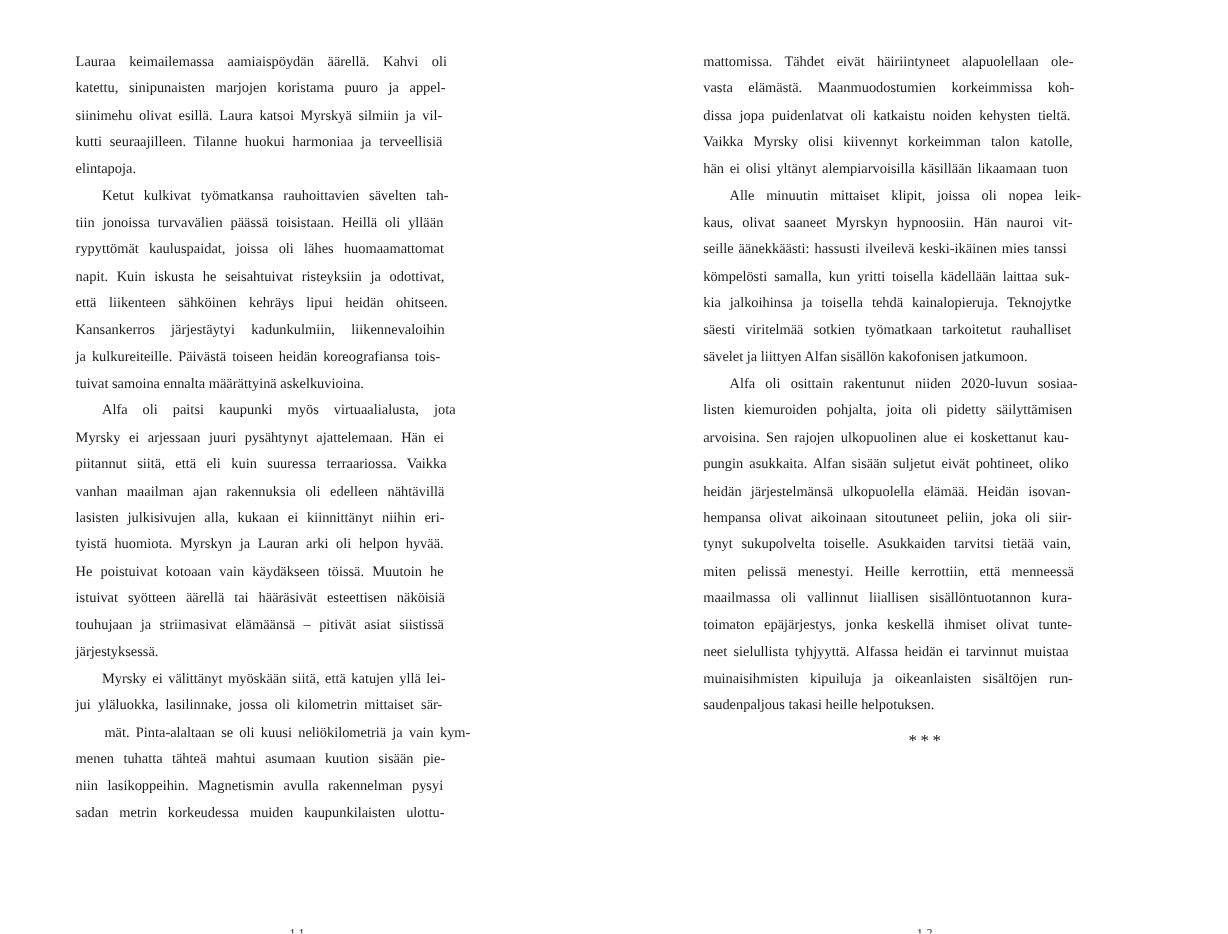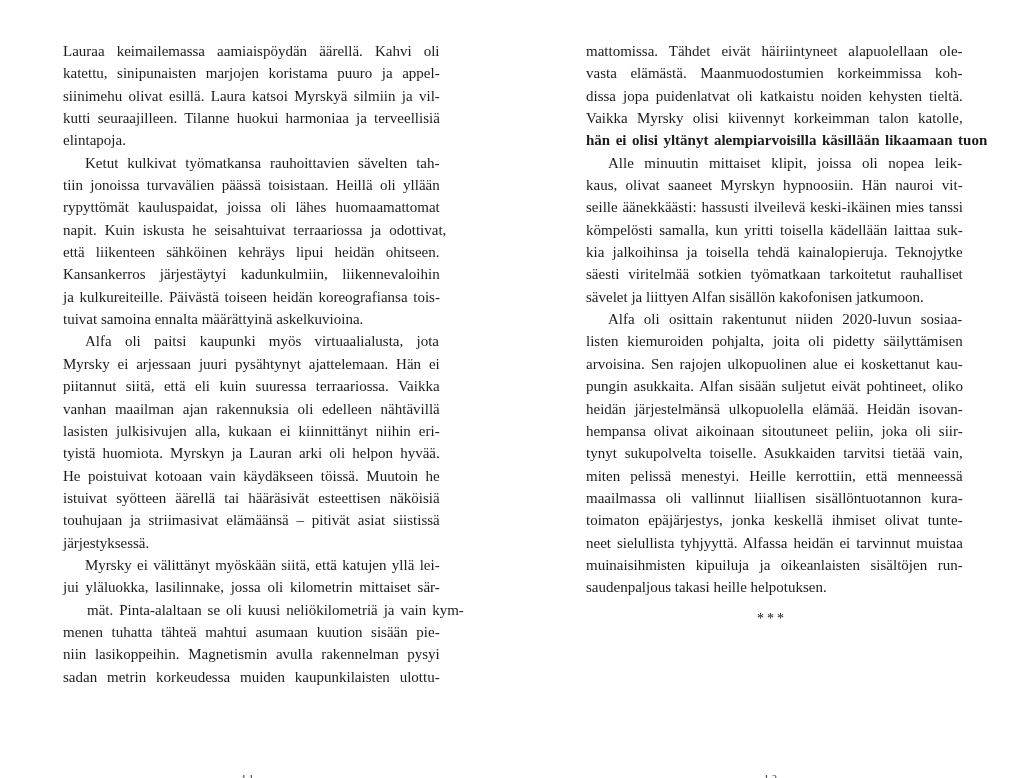--- a/index.html
+++ b/index.html
@@ -22,21 +22,21 @@
     position: absolute;
     top: 40px;
     width: 372px;
   }
   .page-left  .text-column { left: 63px; }
   .page-right .text-column { left: 75px; } 
 
   .line {
     height: 22.35px;
     line-height: 22.35px;
-    font-size: 15px;
+    font-size: 12px;
     white-space: nowrap;
     text-rendering: optimizeLegibility;
   }
   .line.indent { padding-left: 22px; }
   
 
   .separator {
     height: 22px;
     line-height: 22px;
     margin-top: 9px;
@@ -67,21 +67,21 @@
   <section class="page page-left">
     <div class="text-column">
         <div class="line"><span style="word-spacing: 8.33437px;">Lauraa keimailemassa aamiaispöydän äärellä. Kahvi oli</span></div>
         <div class="line"><span style="word-spacing: 5.77344px;">katettu, sinipunaisten marjojen koristama puuro ja appel-</span></div>
         <div class="line"><span style="word-spacing: 2.57812px;">siinimehu olivat esillä. Laura katsoi Myrskyä silmiin ja vil-</span></div>
         <div class="line"><span style="word-spacing: 3.44271px;">kutti seuraajilleen. Tilanne huokui harmoniaa ja terveellisiä</span></div>
         <div class="line last"><span>elintapoja.</span></div>
         <div class="line indent"><span style="word-spacing: 5.15937px;">Ketut kulkivat työmatkansa rauhoittavien sävelten tah-</span></div>
         <div class="line"><span style="word-spacing: 3.59598px;">tiin jonoissa turvavälien päässä toisistaan. Heillä oli yllään</span></div>
         <div class="line"><span style="word-spacing: 5.525px;">rypyttömät kauluspaidat, joissa oli lähes huomaamattomat</span></div>
-        <div class="line"><span style="word-spacing: 4.23661px;">napit. Kuin iskusta he seisahtuivat terraariossa ja odottivat,</span></div>
+        <div class="line"><span style="word-spacing: 4.23661px;">napit. Kuin iskusta he seisahtuivat risteyksiin ja odottivat,</span></div>
         <div class="line"><span style="word-spacing: 7.41667px;">että liikenteen sähköinen kehräys lipui heidän ohitseen.</span></div>
         <div class="line"><span style="word-spacing: 10.5833px;">Kansankerros järjestäytyi kadunkulmiin, liikennevaloihin</span></div>
         <div class="line"><span style="word-spacing: 1.9401px;">ja kulkureiteille. Päivästä toiseen heidän koreografiansa tois-</span></div>
         <div class="line last"><span>tuivat samoina ennalta määrättyinä askelkuvioina.</span></div>
         <div class="line indent"><span style="word-spacing: 9.4974px;">Alfa oli paitsi kaupunki myös virtuaalialusta, jota</span></div>
         <div class="line"><span style="word-spacing: 4.0692px;">Myrsky ei arjessaan juuri pysähtynyt ajattelemaan. Hän ei</span></div>
         <div class="line"><span style="word-spacing: 5.68973px;">piitannut siitä, että eli kuin suuressa terraariossa. Vaikka</span></div>
         <div class="line"><span style="word-spacing: 4.89062px;">vanhan maailman ajan rakennuksia oli edelleen nähtävillä</span></div>
         <div class="line"><span style="word-spacing: 4.29911px;">lasisten julkisivujen alla, kukaan ei kiinnittänyt niihin eri-</span></div>
         <div class="line"><span style="word-spacing: 3.35156px;">tyistä huomiota. Myrskyn ja Lauran arki oli helpon hyvää.</span></div>
@@ -98,21 +98,21 @@
       </div>
     <div class="page-number">11</div>
   </section>
 
   <section class="page page-right">
     <div class="text-column">
         <div class="line"><span style="word-spacing: 7.23438px;">mattomissa. Tähdet eivät häiriintyneet alapuolellaan ole-</span></div>
         <div class="line"><span style="word-spacing: 9.88672px;">vasta elämästä. Maanmuodostumien korkeimmissa koh-</span></div>
         <div class="line"><span style="word-spacing: 3.2433px;">dissa jopa puidenlatvat oli katkaistu noiden kehysten tieltä.</span></div>
         <div class="line"><span style="word-spacing: 5.49219px;">Vaikka Myrsky olisi kiivennyt korkeimman talon katolle,</span></div>
-        <div class="line"><span style="word-spacing: 1.77679px; font-weight: bold;">hän ei olisi yltänyt alempiarvoisilla käsillään likaamaan tuon</span></div>
+        <div class="line"><span style="word-spacing: 1.77679px;">hän ei olisi yltänyt alempiarvoisilla käsillään likaamaan tuon</span></div>
         <div class="line indent"><span style="word-spacing: 6.78795px; text-align: right;">Alle minuutin mittaiset klipit, joissa oli nopea leik-</span></div>
         <div class="line"><span style="word-spacing: 4.59152px;">kaus, olivat saaneet Myrskyn hypnoosiin. Hän nauroi vit-</span></div>
         <div class="line"><span style="word-spacing: 1.04688px;">seille äänekkäästi: hassusti ilveilevä keski-ikäinen mies tanssi</span></div>
         <div class="line"><span style="word-spacing: 2.77455px;">kömpelösti samalla, kun yritti toisella kädellään laittaa suk-</span></div>
         <div class="line"><span style="word-spacing: 4.48438px;">kia jalkoihinsa ja toisella tehdä kainalopieruja. Teknojytke</span></div>
         <div class="line"><span style="word-spacing: 5.28437px;">säesti viritelmää sotkien työmatkaan tarkoitetut rauhalliset</span></div>
         <div class="line last"><span>sävelet ja liittyen Alfan sisällön kakofonisen jatkumoon.</span></div>
         <div class="line indent"><span style="word-spacing: 5.45573px;">Alfa oli osittain rakentunut niiden 2020-luvun sosiaa-</span></div>
         <div class="line"><span style="word-spacing: 5.08333px;">listen kiemuroiden pohjalta, joita oli pidetty säilyttämisen</span></div>
         <div class="line"><span style="word-spacing: 2.42188px;">arvoisina. Sen rajojen ulkopuolinen alue ei koskettanut kau-</span></div>

